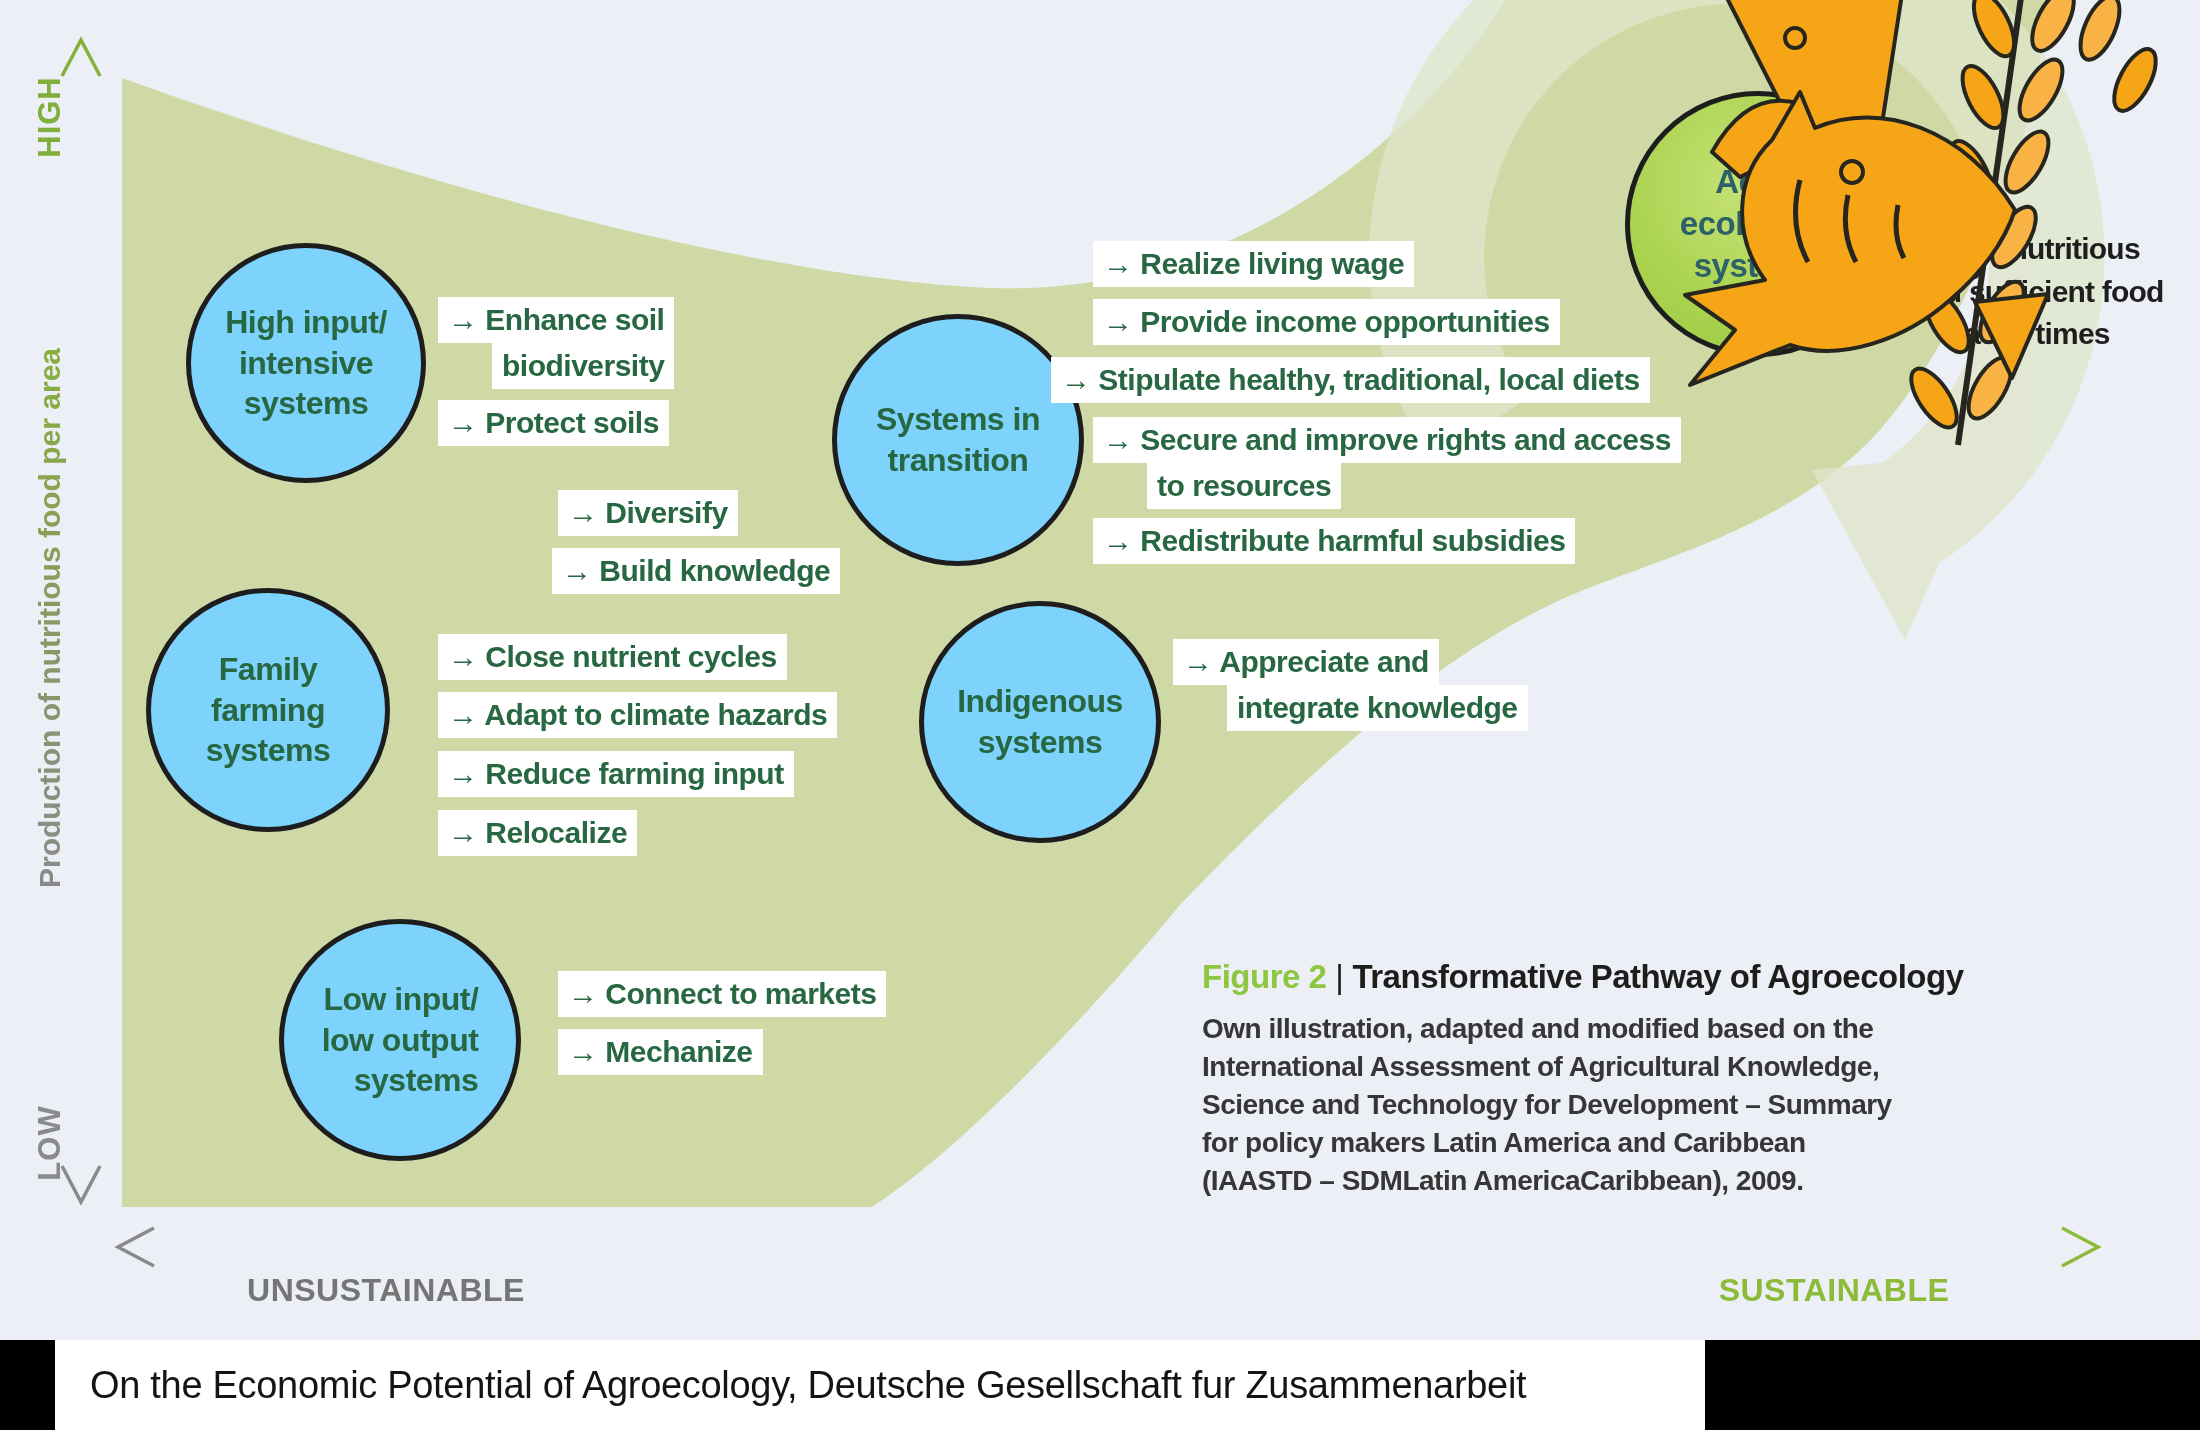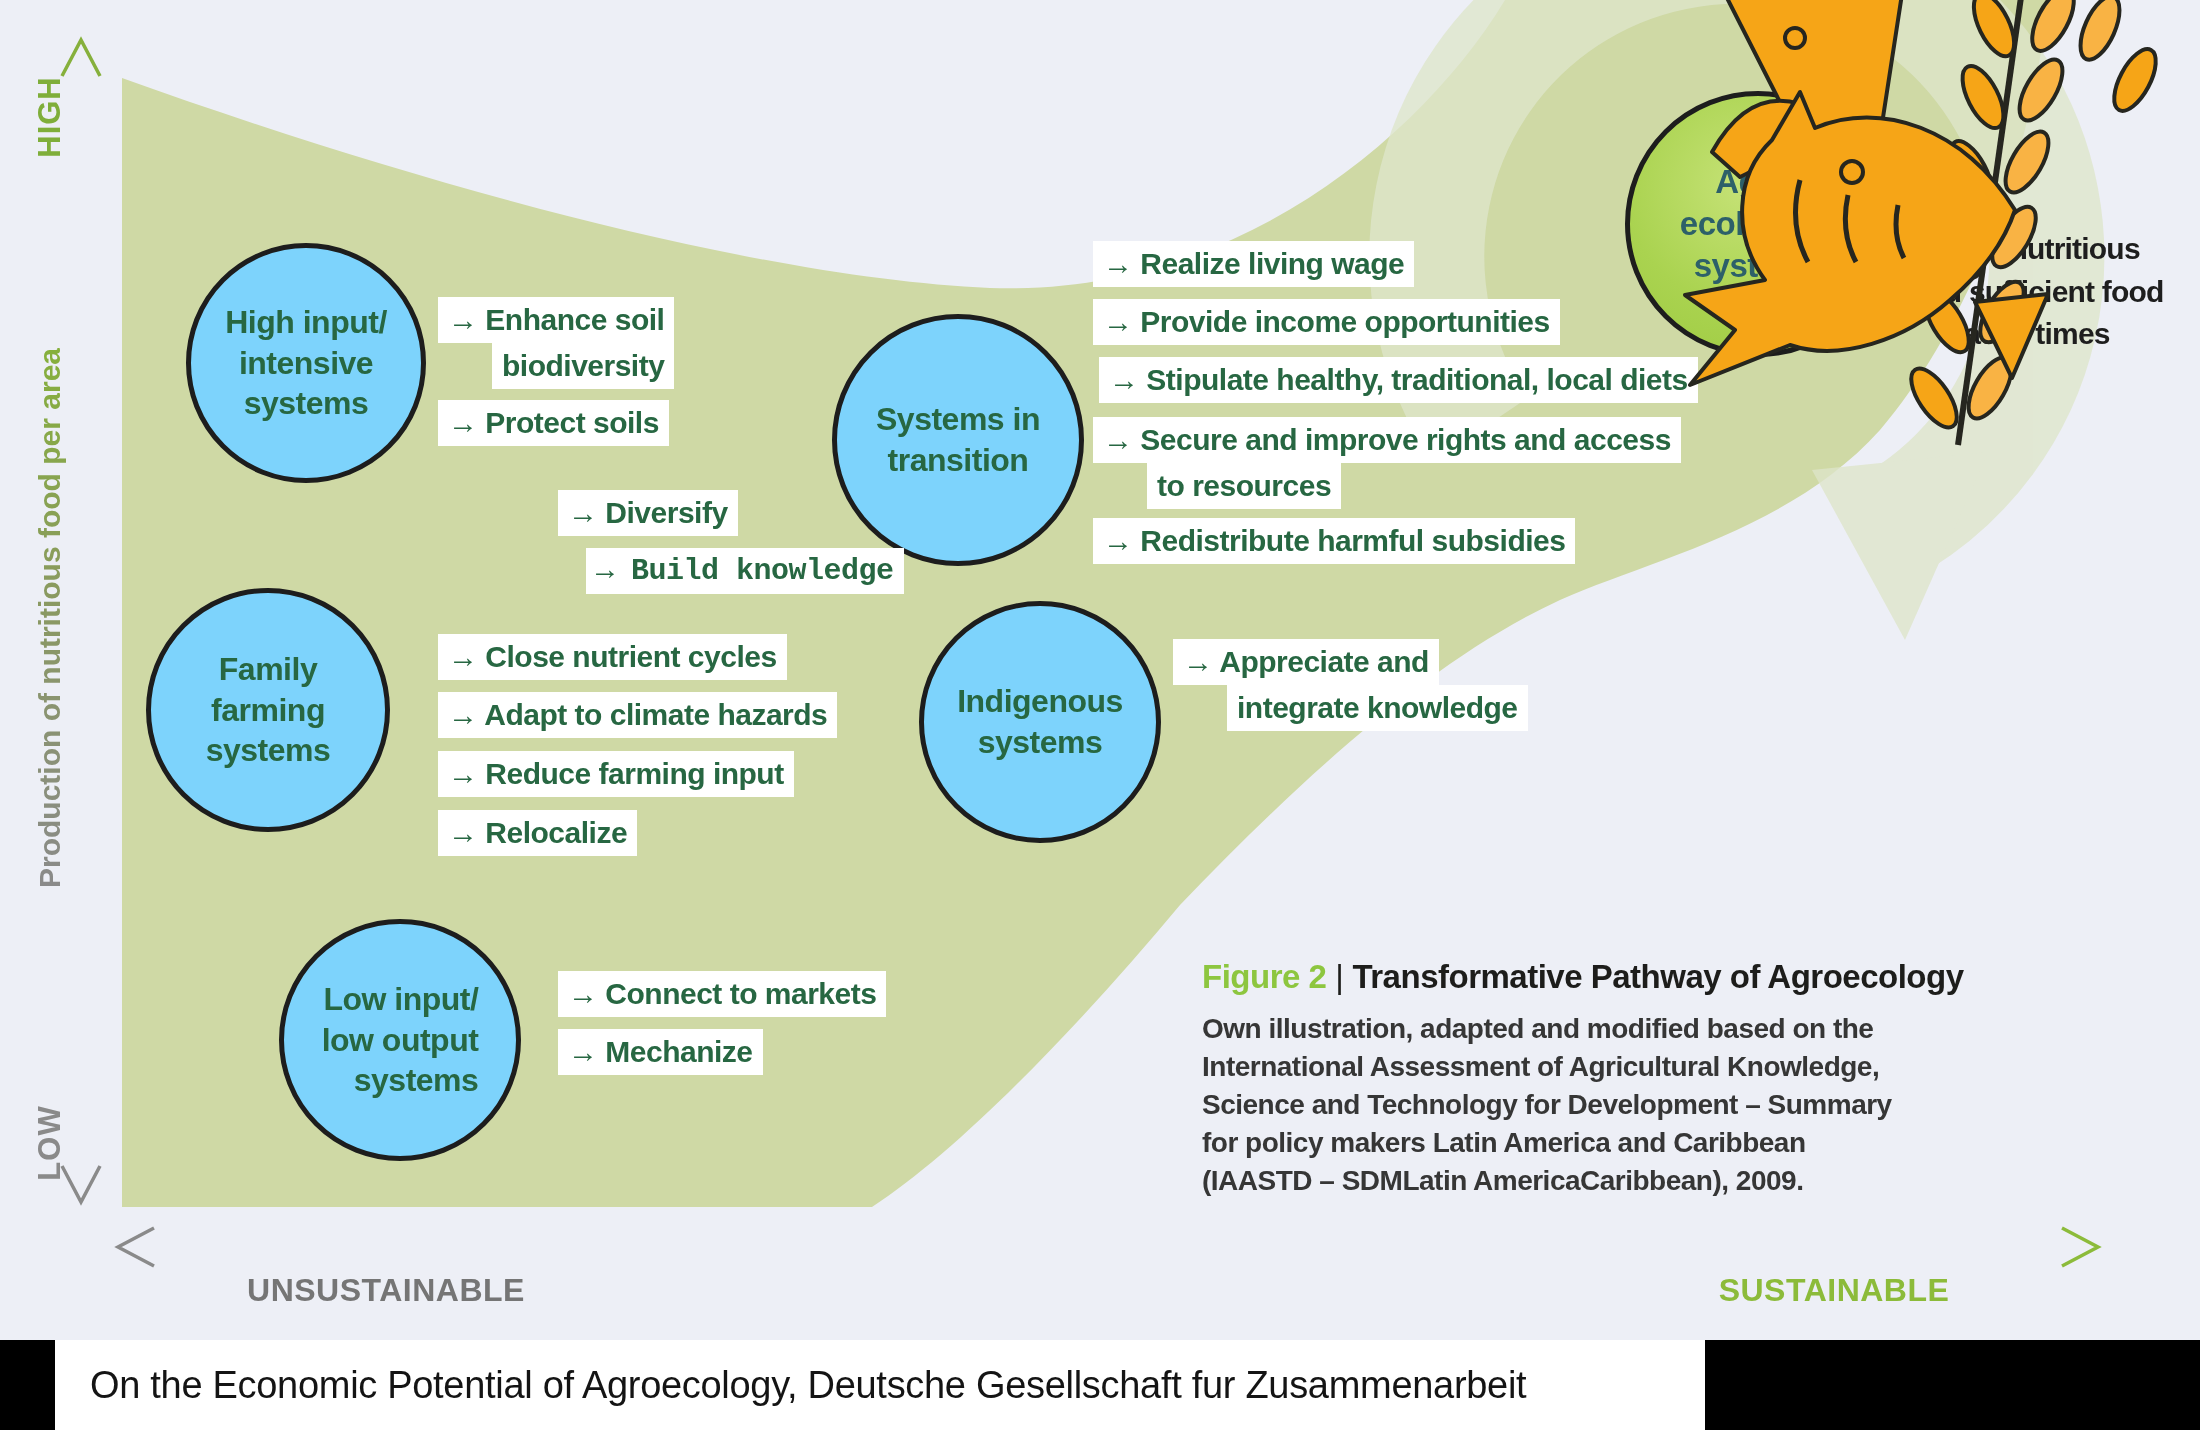--- a/index.html
+++ b/index.html
@@ -108,21 +108,21 @@
   <div class="bullet" style="left:438px;top:297px;">
     <div class="ln"><span>→ Enhance soil</span></div>
     <div class="ln indent"><span>biodiversity</span></div>
   </div>
   <div class="bullet" style="left:438px;top:400px;">
     <div class="ln"><span>→ Protect soils</span></div>
   </div>
   <div class="bullet" style="left:558px;top:490px;">
     <div class="ln"><span>→ Diversify</span></div>
   </div>
-  <div class="bullet" style="left:586px;top:548px;font-family:Liberation Mono, monospace;">
+  <div class="bullet" style="left:552px;top:548px;">
     <div class="ln"><span>→ Build knowledge</span></div>
   </div>
   <div class="bullet" style="left:438px;top:634px;">
     <div class="ln"><span>→ Close nutrient cycles</span></div>
   </div>
   <div class="bullet" style="left:438px;top:692px;">
     <div class="ln"><span>→ Adapt to climate hazards</span></div>
   </div>
   <div class="bullet" style="left:438px;top:751px;">
     <div class="ln"><span>→ Reduce farming input</span></div>
@@ -136,21 +136,21 @@
   <div class="bullet" style="left:558px;top:1029px;">
     <div class="ln"><span>→ Mechanize</span></div>
   </div>
 
   <div class="bullet" style="left:1093px;top:241px;">
     <div class="ln"><span>→ Realize living wage</span></div>
   </div>
   <div class="bullet" style="left:1093px;top:299px;">
     <div class="ln"><span>→ Provide income opportunities</span></div>
   </div>
-  <div class="bullet" style="left:1079px;top:357px;padding-left:20px;">
+  <div class="bullet" style="left:1031px;top:357px;padding-left:20px;">
     <div class="ln"><span>→ Stipulate healthy, traditional, local diets</span></div>
   </div>
   <div class="bullet" style="left:1093px;top:417px;">
     <div class="ln"><span>→ Secure and improve rights and access</span></div>
     <div class="ln indent"><span>to resources</span></div>
   </div>
   <div class="bullet" style="left:1173px;top:639px;">
     <div class="ln"><span>→ Appreciate and</span></div>
     <div class="ln indent"><span>integrate knowledge</span></div>
   </div>

